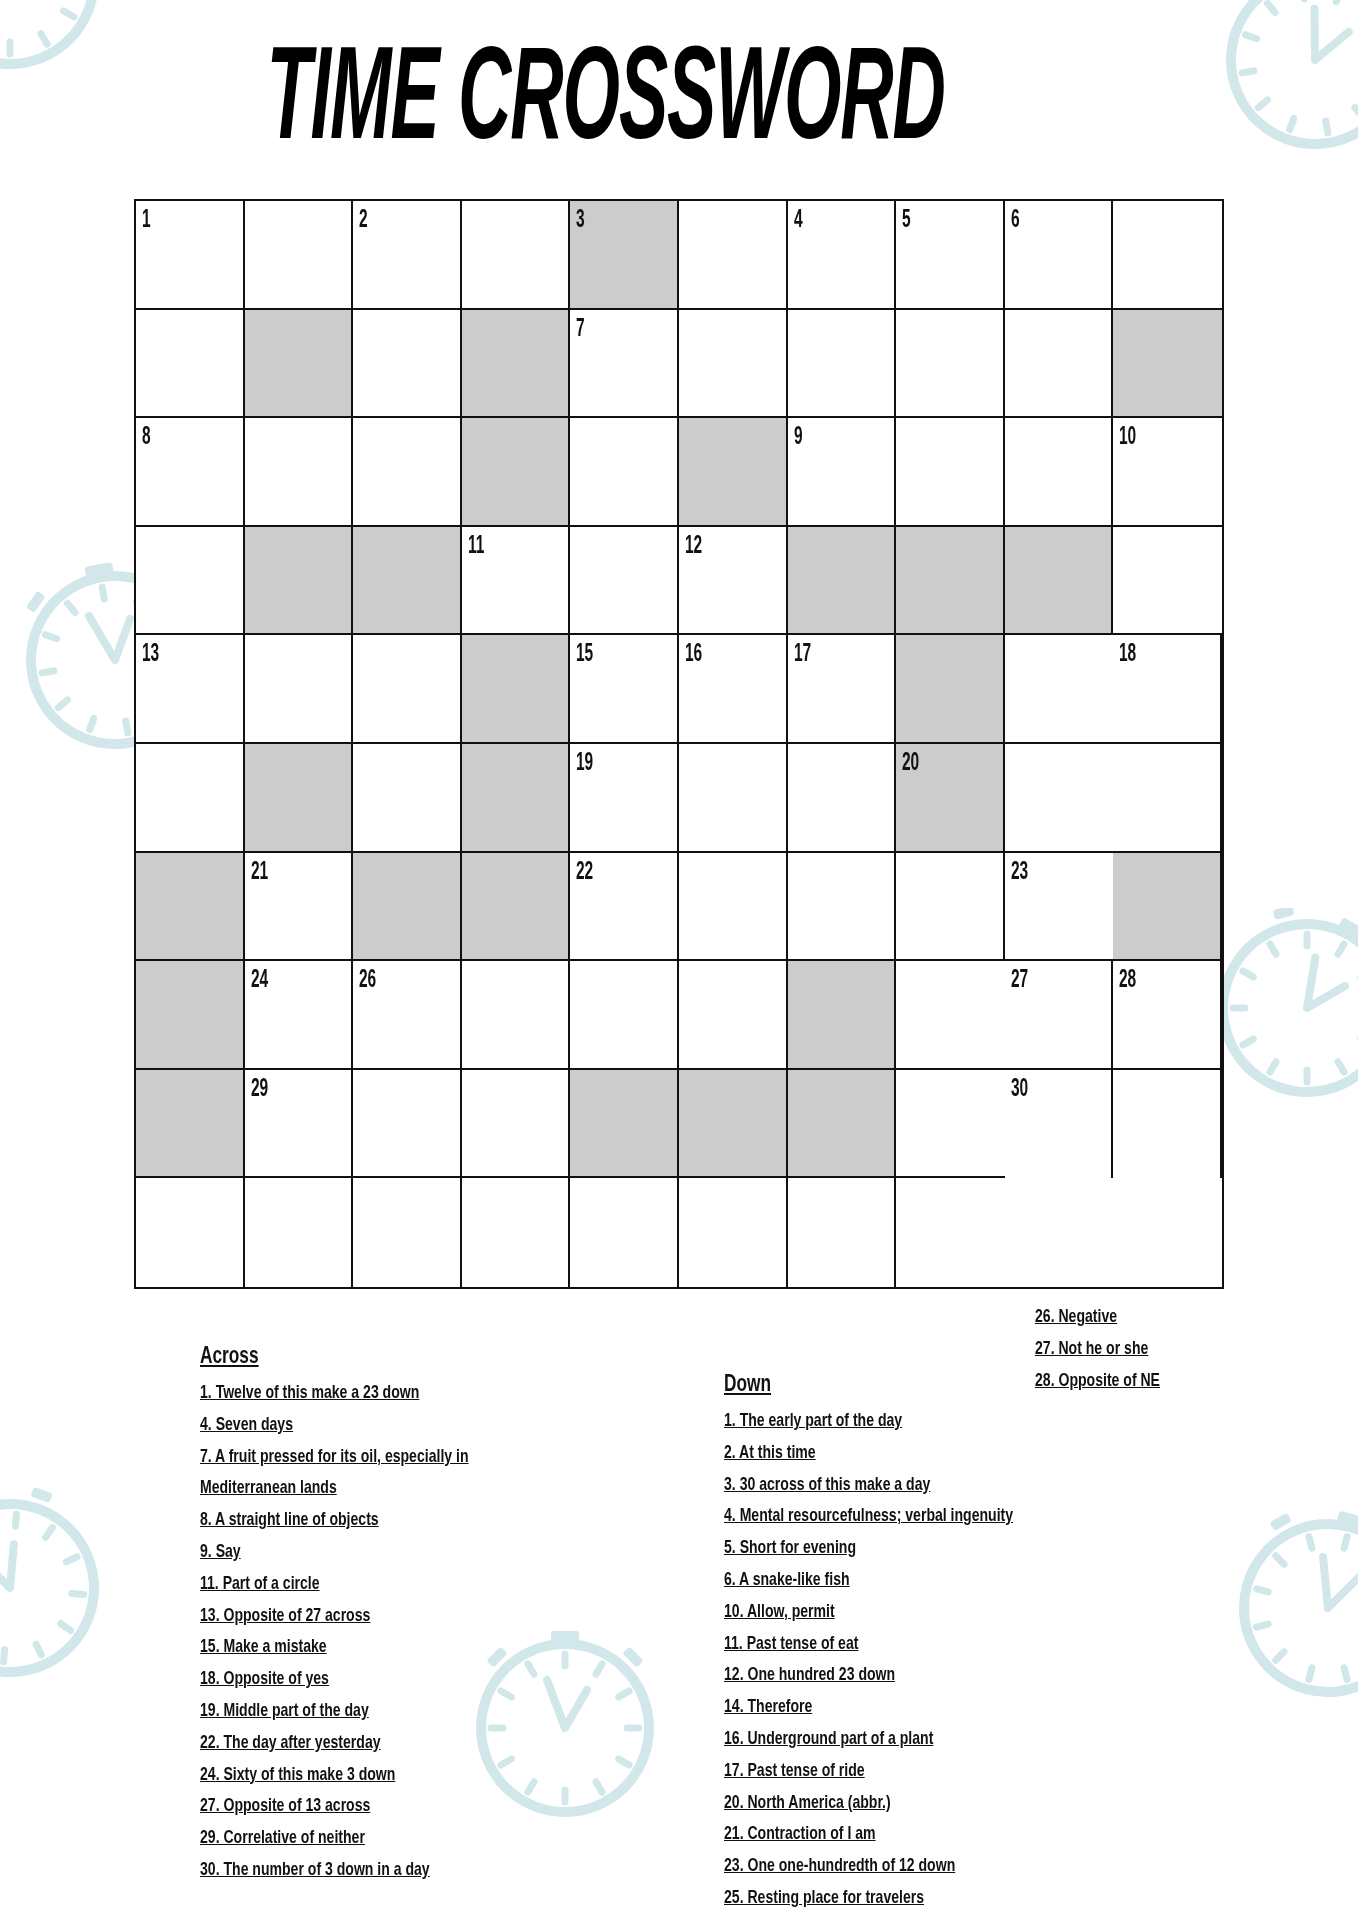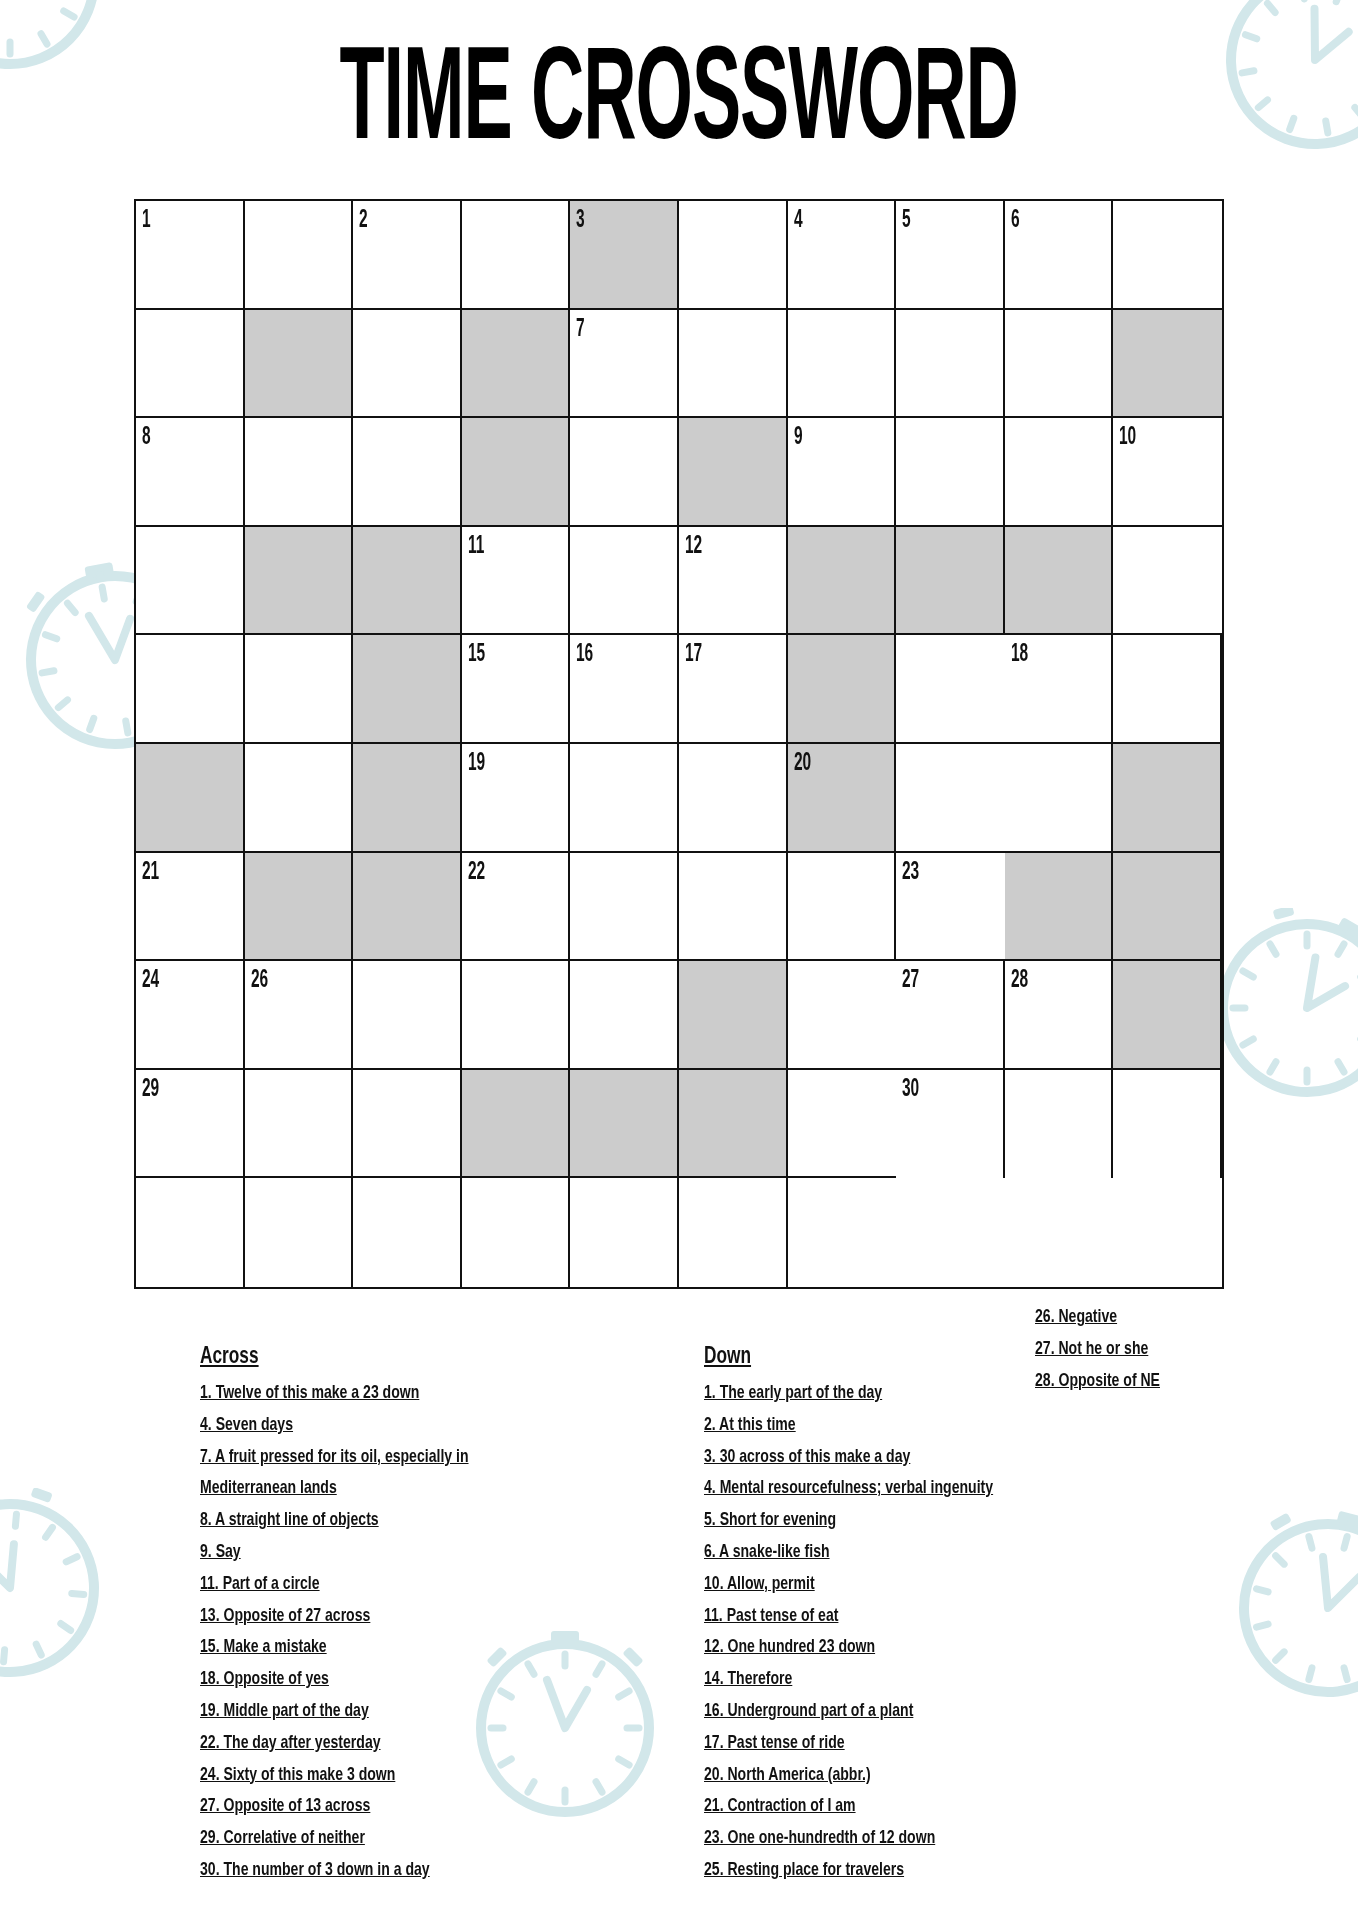--- a/index.html
+++ b/index.html
@@ -6,21 +6,22 @@
   body {
     width: 1358px; height: 1920px; position: relative; overflow: hidden;
     background: #ffffff;
     font-family: "Liberation Sans", sans-serif;
     color: #111;
   }
   .watch { position: absolute; width: 200px; height: 200px; }
   .watch svg { width: 100%; height: 100%; display: block; }
   .title {
     position: absolute; left: 0; right: 0; top: 28px; height: 130px;
-    text-align: center;
+    text-align: left;
+    font-style: italic;
   }
   .title span {
     display: inline-block;
     font-family: "Liberation Sans", sans-serif;
     font-weight: bold;
     font-size: 132px; line-height: 130px;
     letter-spacing: -2px;
     transform: scaleX(0.56);
     transform-origin: center;
     color: #000;
@@ -62,21 +63,21 @@
   }
   .clue {
     font-family: "Liberation Sans", sans-serif;
     font-weight: bold;
     font-size: 19px; line-height: 31.8px;
     white-space: nowrap;
     transform: scaleX(0.74); transform-origin: left center;
     color: #111;
   }
   #col-across { left: 200px; }
-  #col-down { left: 704px; }
+  #col-down { left: 724px; margin-top: 28px; }
   #col-down2 { left: 1035px; top: 1300px; }
 </style>
 </head>
 <body>
 
 <div id="watches">
     <div class="watch" style="left: -90px; top: -120px;">
       <svg viewBox="0 0 200 200">
         <g transform="rotate(0 100 100)">
       <circle cx="100" cy="100" r="84" fill="none" stroke="#d2e7ea" stroke-width="10"></circle>
@@ -308,20 +309,23 @@
       <span class="num">11</span>
     </div>
     <div class="cell"></div>
     <div class="cell">
       <span class="num">12</span>
     </div>
     <div class="cell blk"></div>
     <div class="cell blk"></div>
     <div class="cell blk"></div>
     <div class="cell c9"></div>
+    <div class="cell">
+      <span class="num">13</span>
+    </div>
     <div class="cell"></div>
     <div class="cell"></div>
     <div class="cell blk"></div>
     <div class="cell">
       <span class="num">15</span>
     </div>
     <div class="cell">
       <span class="num">16</span>
     </div>
     <div class="cell">

